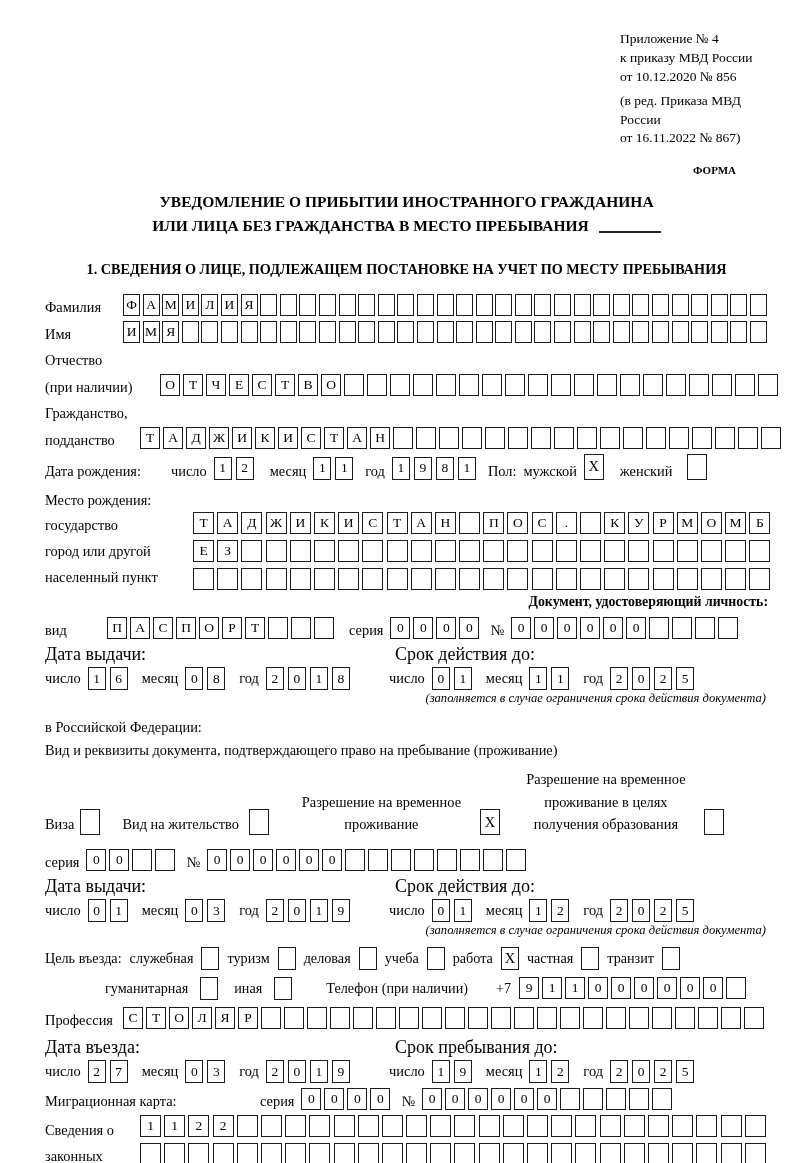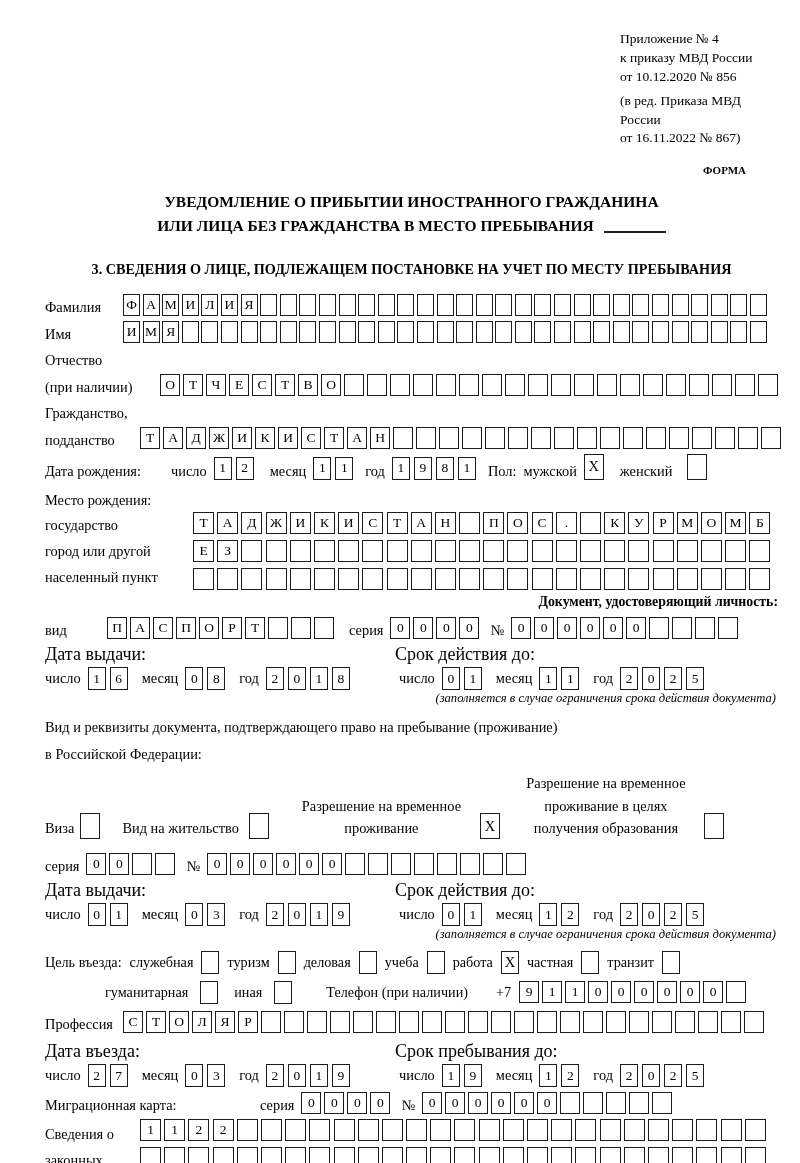--- a/index.html
+++ b/index.html
@@ -1,17 +1,17 @@
 <!DOCTYPE html>
 <html><head>
 <meta charset="utf-8">
 <style>
   html,body{margin:0;padding:0;background:#fff;color:#000;}
   body{width:800px;height:1163px;overflow:hidden;font-family:"Liberation Serif","DejaVu Serif",serif;}
-  .page{box-sizing:border-box;width:800px;height:1163px;padding:30px 22px 10px 45px;}
+  .page{box-sizing:border-box;width:800px;height:1163px;padding:30px 32px 10px 45px;}
 
   
   .hdr{margin-left:575px;font-size:13.5px;line-height:1.4;}
   .hdr .gap{height:5px;}
   .forma{margin-top:16px;padding-right:32px;text-align:right;font-weight:bold;font-size:11px;}
   .title{margin-top:14px;text-align:center;font-weight:bold;font-size:15.5px;line-height:1.5;}
   .blank{display:inline-block;width:62px;border-bottom:2px solid #222;margin-left:10px;transform:translateY(2px);}
   .sect{margin-top:24px;margin-bottom:16px;text-align:center;font-weight:bold;font-size:14.2px;}
 
   
@@ -71,21 +71,21 @@
     <div>от 16.11.2022 № 867)</div>
   </div>
 
   <div class="forma">ФОРМА</div>
 
   <div class="title">
     <div>УВЕДОМЛЕНИЕ О ПРИБЫТИИ ИНОСТРАННОГО ГРАЖДАНИНА</div>
     <div><span>ИЛИ ЛИЦА БЕЗ ГРАЖДАНСТВА В МЕСТО ПРЕБЫВАНИЯ</span><span class="blank"></span></div>
   </div>
 
-  <div class="sect">3. СВЕДЕНИЯ О ЛИЦЕ, ПОДЛЕЖАЩЕМ ПОСТАНОВКЕ НА УЧЕТ ПО МЕСТУ ПРЕБЫВАНИЯ</div>
+  <div class="sect">1. СВЕДЕНИЯ О ЛИЦЕ, ПОДЛЕЖАЩЕМ ПОСТАНОВКЕ НА УЧЕТ ПО МЕСТУ ПРЕБЫВАНИЯ</div>
 
   <div class="row">
     <div class="lbl w78">Фамилия</div>
     <div class="cells">
         <span class="cell">Ф</span>
         <span class="cell">А</span>
         <span class="cell">М</span>
         <span class="cell">И</span>
         <span class="cell">Л</span>
         <span class="cell">И</span>
@@ -418,22 +418,22 @@
       <div class="cells num">
           <span class="cell">2</span>
           <span class="cell">0</span>
           <span class="cell">2</span>
           <span class="cell">5</span>
         </div>
     </div>
   </div>
   <div class="note">(заполняется в случае ограничения срока действия документа)</div>
 
+  <div class="lbl" style="margin-bottom:2px">в Российской Федерации:</div>
   <div class="lbl" style="margin-bottom:6px">Вид и реквизиты документа, подтверждающего право на пребывание (проживание)</div>
-  <div class="lbl" style="margin-bottom:2px">в Российской Федерации:</div>
 
   <div class="opts">
     <span class="txt mr6">Виза</span>
     <span class="chk"></span>
     <span class="txt mr10" style="margin-left:22px">Вид на жительство</span>
     <span class="chk"></span>
     <span class="txt ctr" style="margin-left:20px;width:185px">
       <span>Разрешение на временное</span><br><span>проживание</span>
     </span>
     <span class="chk" style="margin-left:6px">X</span>

